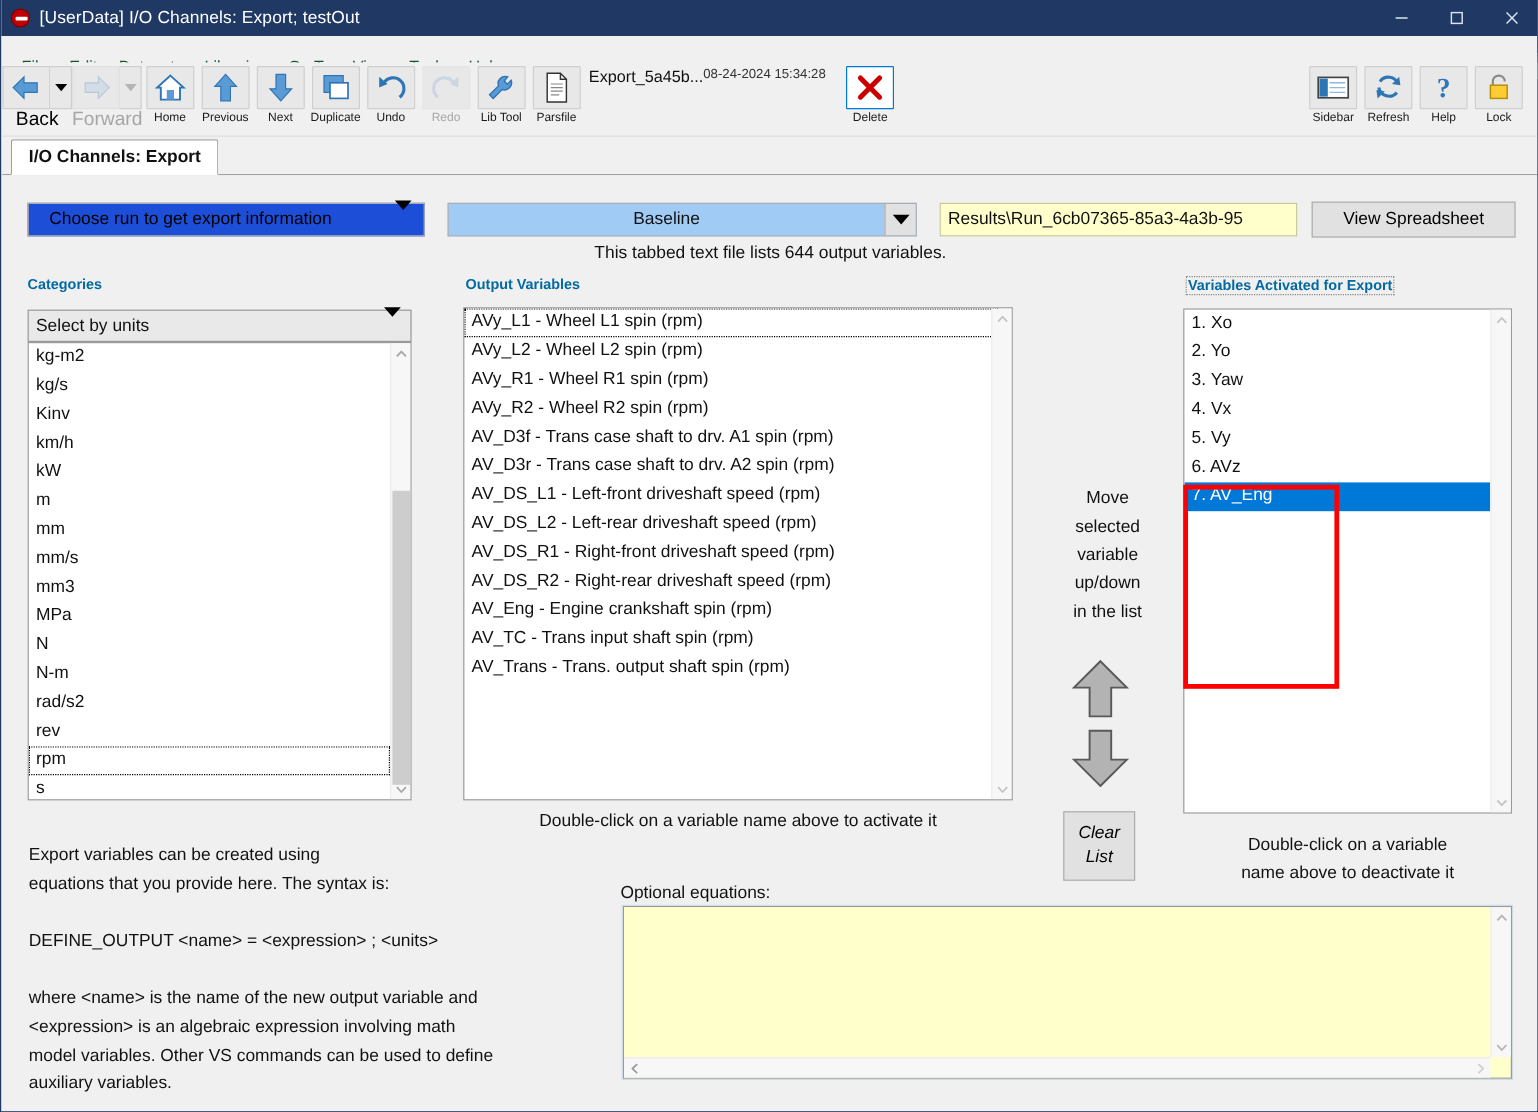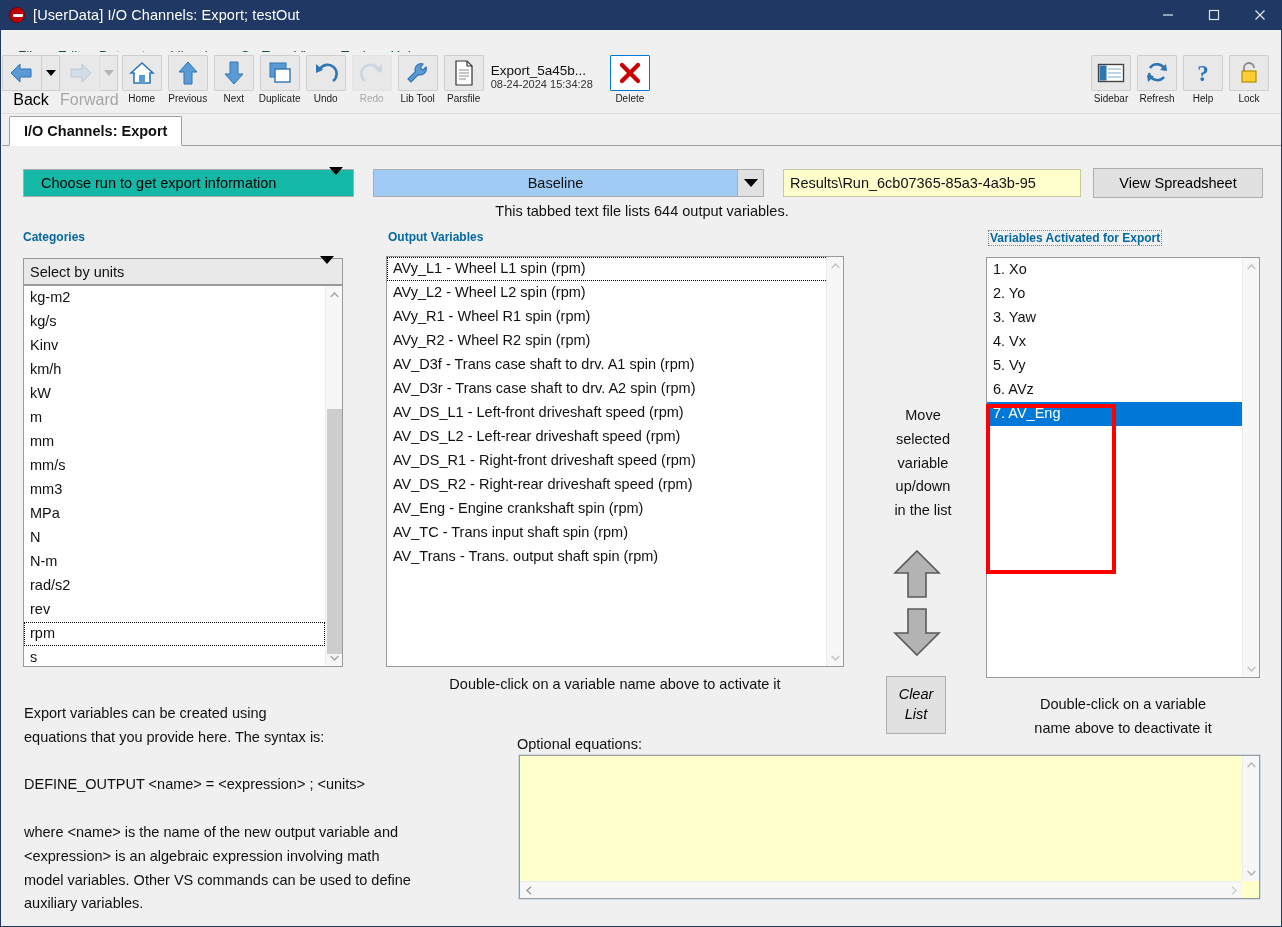--- a/index.html
+++ b/index.html
@@ -81,21 +81,21 @@
   .tbbtn.wide { width: auto; }
   .tb-drop {
     width: 18px; height: 36px; background: #e8e8e8;
     border: 1px solid #cfcfcf; border-left: none;
     display: flex; align-items: center; justify-content: center;
   }
   .tb-combo { display: flex; flex-direction: column; align-items: center; padding-top: 3px; }
   .tb-combo-row { display: flex; }
 
   .parsfile {
-    display: flex; flex-direction: column; justify-content: center;
+    display: flex; flex-direction: row; justify-content: center;
     height: 40px; margin-left: 4px; margin-top: 4px;
   }
   .parsfile .pf-name { font-size: 13.5px; color: #111; }
   .parsfile .pf-date { font-size: 11px; color: #333; }
 
   .tb-right { margin-left: auto; display: flex; padding-right: 10px; }
 
   
   .tabstrip {
     position: absolute; left: 1px; top: 114px; width: 1280px; height: 32px;
@@ -118,21 +118,21 @@
   
   .btn {
     background: #e1e1e1; border: 1px solid #adadad;
     font-size: 14.5px; color: #000;
     display: flex; align-items: center; justify-content: center;
     cursor: default;
   }
 
   .combo-choose {
     position: absolute; left: 21px; top: 23px; width: 331px; height: 28px;
-    background: #14b8a6; border: 1px solid #adadad;
+    background: #1d4ed8; border: 1px solid #adadad;
     display: flex; align-items: center;
     font-size: 14.5px; color: #000;
     padding-left: 17px;
   }
   .combo-choose .arrow { margin-left: auto; margin-right: 10px; }
   .tri-down {
     width: 0; height: 0; border-left: 7px solid transparent;
     border-right: 7px solid transparent; border-top: 8px solid #000;
   }
 

